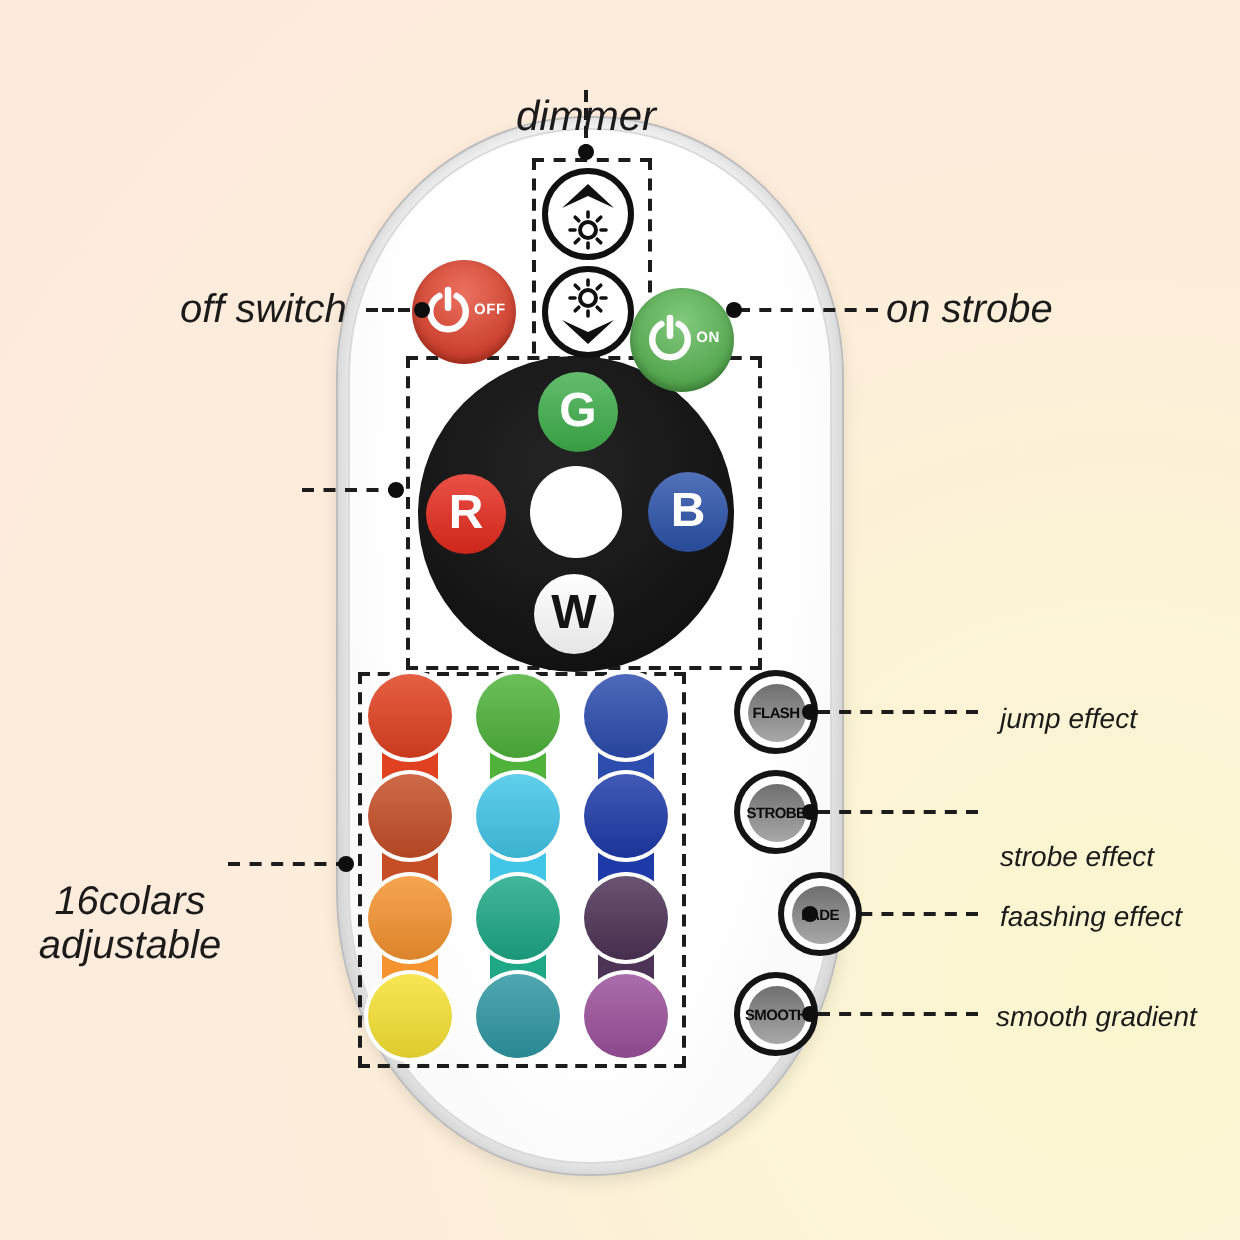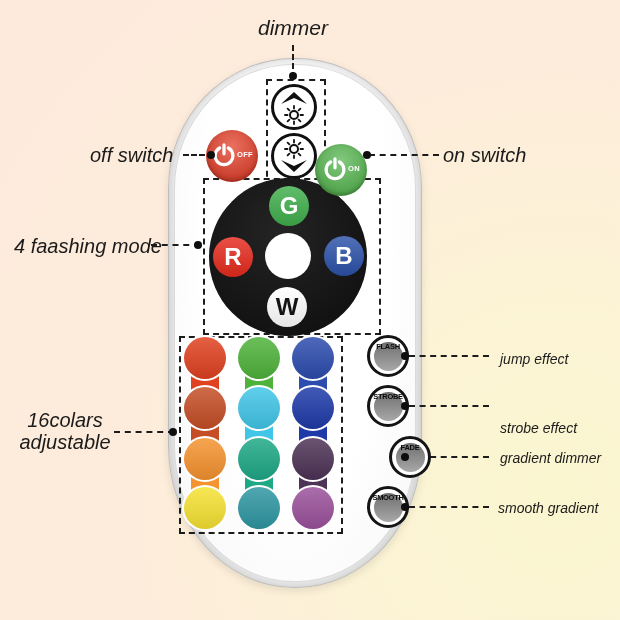--- a/index.html
+++ b/index.html
@@ -22,21 +22,21 @@
     border:1px solid #dadada;
     border-radius:120px 120px 120px 120px / 124px 124px 136px 136px;
   }
   
   .drect{position:absolute;border:2px dashed #1c1c1c;z-index:3;}
   .hline{position:absolute;border-top:2px dashed #1c1c1c;z-index:3;}
   .vline{position:absolute;border-left:2px dashed #1c1c1c;z-index:3;}
   .dot{position:absolute;width:8px;height:8px;border-radius:50%;background:#0e0e0e;z-index:6;}
   .lbl{position:absolute;font-style:italic;font-size:20px;line-height:1.1;z-index:3;white-space:nowrap;}
   .lbl-sm{font-size:14px;}
-  .lbl-center{text-align:center;}
+  .lbl-center{text-align:center;margin-top:31px;}
   
   .dim-btn{
     position:absolute;width:46px;height:46px;border-radius:50%;
     border:3px solid #101010;background:#fff;box-sizing:border-box;
     display:flex;align-items:center;justify-content:center;z-index:5;
   }
   
   .power-btn{
     position:absolute;width:52px;height:52px;border-radius:50%;z-index:5;
     display:flex;flex-direction:row;align-items:center;justify-content:center;
@@ -68,21 +68,21 @@
   }
   
   .fx-btn{
     position:absolute;width:42px;height:42px;border-radius:50%;box-sizing:border-box;
     border:3px solid #141414;background:#fff;z-index:5;
     display:flex;align-items:center;justify-content:center;
   }
   .fx-inner{
     width:29px;height:29px;border-radius:50%;
     background:linear-gradient(180deg,#6f6f6f,#a8a8a8);
-    display:flex;justify-content:center;
+    display:flex;align-items:center;justify-content:center;
   }
   .fx-label{font-size:7.5px;font-weight:bold;color:#0c0c0c;letter-spacing:-0.3px;}
 </style>
 </head>
 <body>
 
 <div class="stage">
 
   <div class="remote">
     <div class="remote-inner"></div>
@@ -111,29 +111,28 @@
   <div class="dot" style="left:401px;top:352px;"></div>
   <div class="hline" style="left:409px;top:405px;width:80px;"></div>
   <div class="dot" style="left:401px;top:402px;"></div>
   <div class="hline" style="left:409px;top:456px;width:80px;"></div>
   <div class="dot" style="left:401px;top:453px;"></div>
   <div class="hline" style="left:409px;top:506px;width:80px;"></div>
   <div class="dot" style="left:401px;top:503px;"></div>
 
   <div class="lbl lbl-center" style="left:241px;top:16px;width:104px;font-size:21px;">dimmer</div>
   <div class="lbl" style="left:90px;top:144px;">off switch</div>
-  <div class="lbl" style="left:443px;top:144px;">on switch</div>
-  <div class="lbl" style="left:14px;top:235px;">4 faashing mode</div>
+  <div class="lbl" style="left:443px;top:144px;">on strobe</div>
   <div class="lbl lbl-center" style="left:10px;top:409px;width:110px;">
     <div>16colars</div>
     <div>adjustable</div>
   </div>
   <div class="lbl lbl-sm" style="left:500px;top:352px;">jump effect</div>
   <div class="lbl lbl-sm" style="left:500px;top:401px;margin-top:20px;">strobe effect</div>
-  <div class="lbl lbl-sm" style="left:500px;top:451px;">gradient dimmer</div>
+  <div class="lbl lbl-sm" style="left:500px;top:451px;">faashing effect</div>
   <div class="lbl lbl-sm" style="left:498px;top:501px;">smooth gradient</div>
 
   <div class="dim-btn" style="left:271px;top:84px;">
     <svg width="40" height="40" viewBox="0 0 40 40">
       <polygon points="7,17 20,5 33,17 20,11" fill="#101010"></polygon>
       <circle cx="20" cy="28" r="4" fill="none" stroke="#101010" stroke-width="2"></circle>
       <g stroke="#101010" stroke-width="1.8" stroke-linecap="round">
         <line x1="20" y1="21.5" x2="20" y2="19"></line>
           <line x1="20" y1="34.5" x2="20" y2="37"></line>
         <line x1="13.5" y1="28" x2="11" y2="28"></line>

